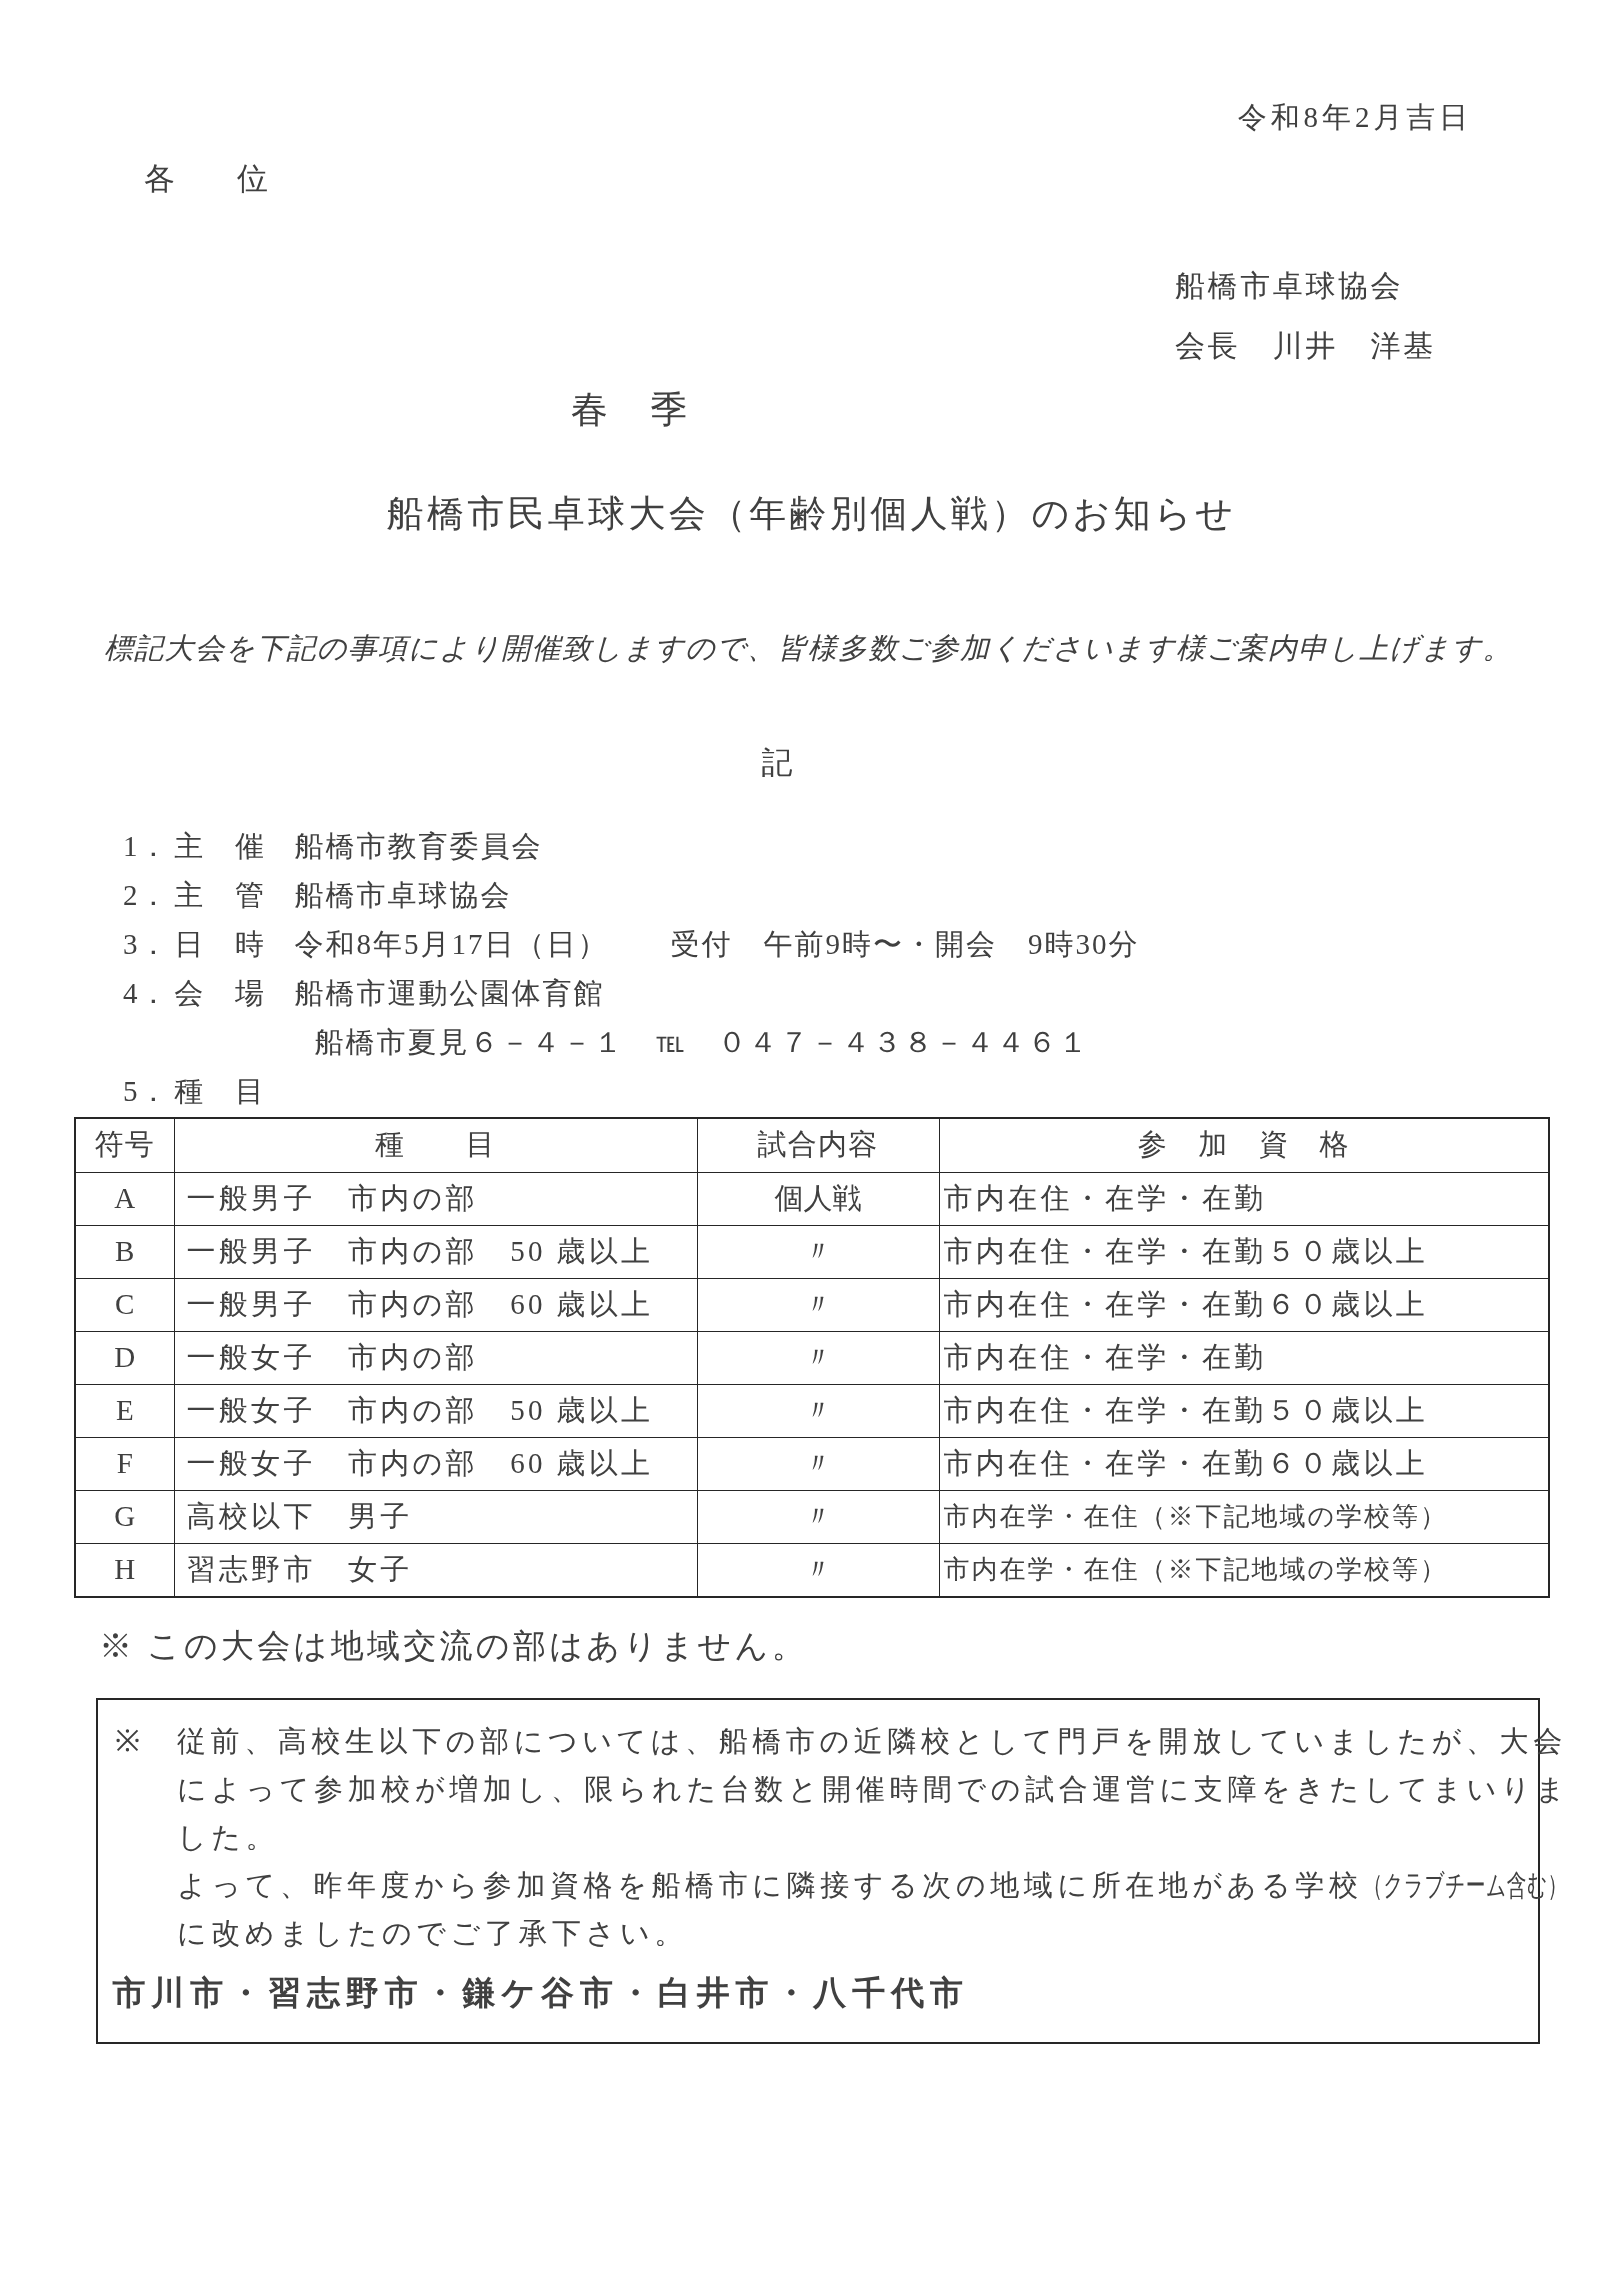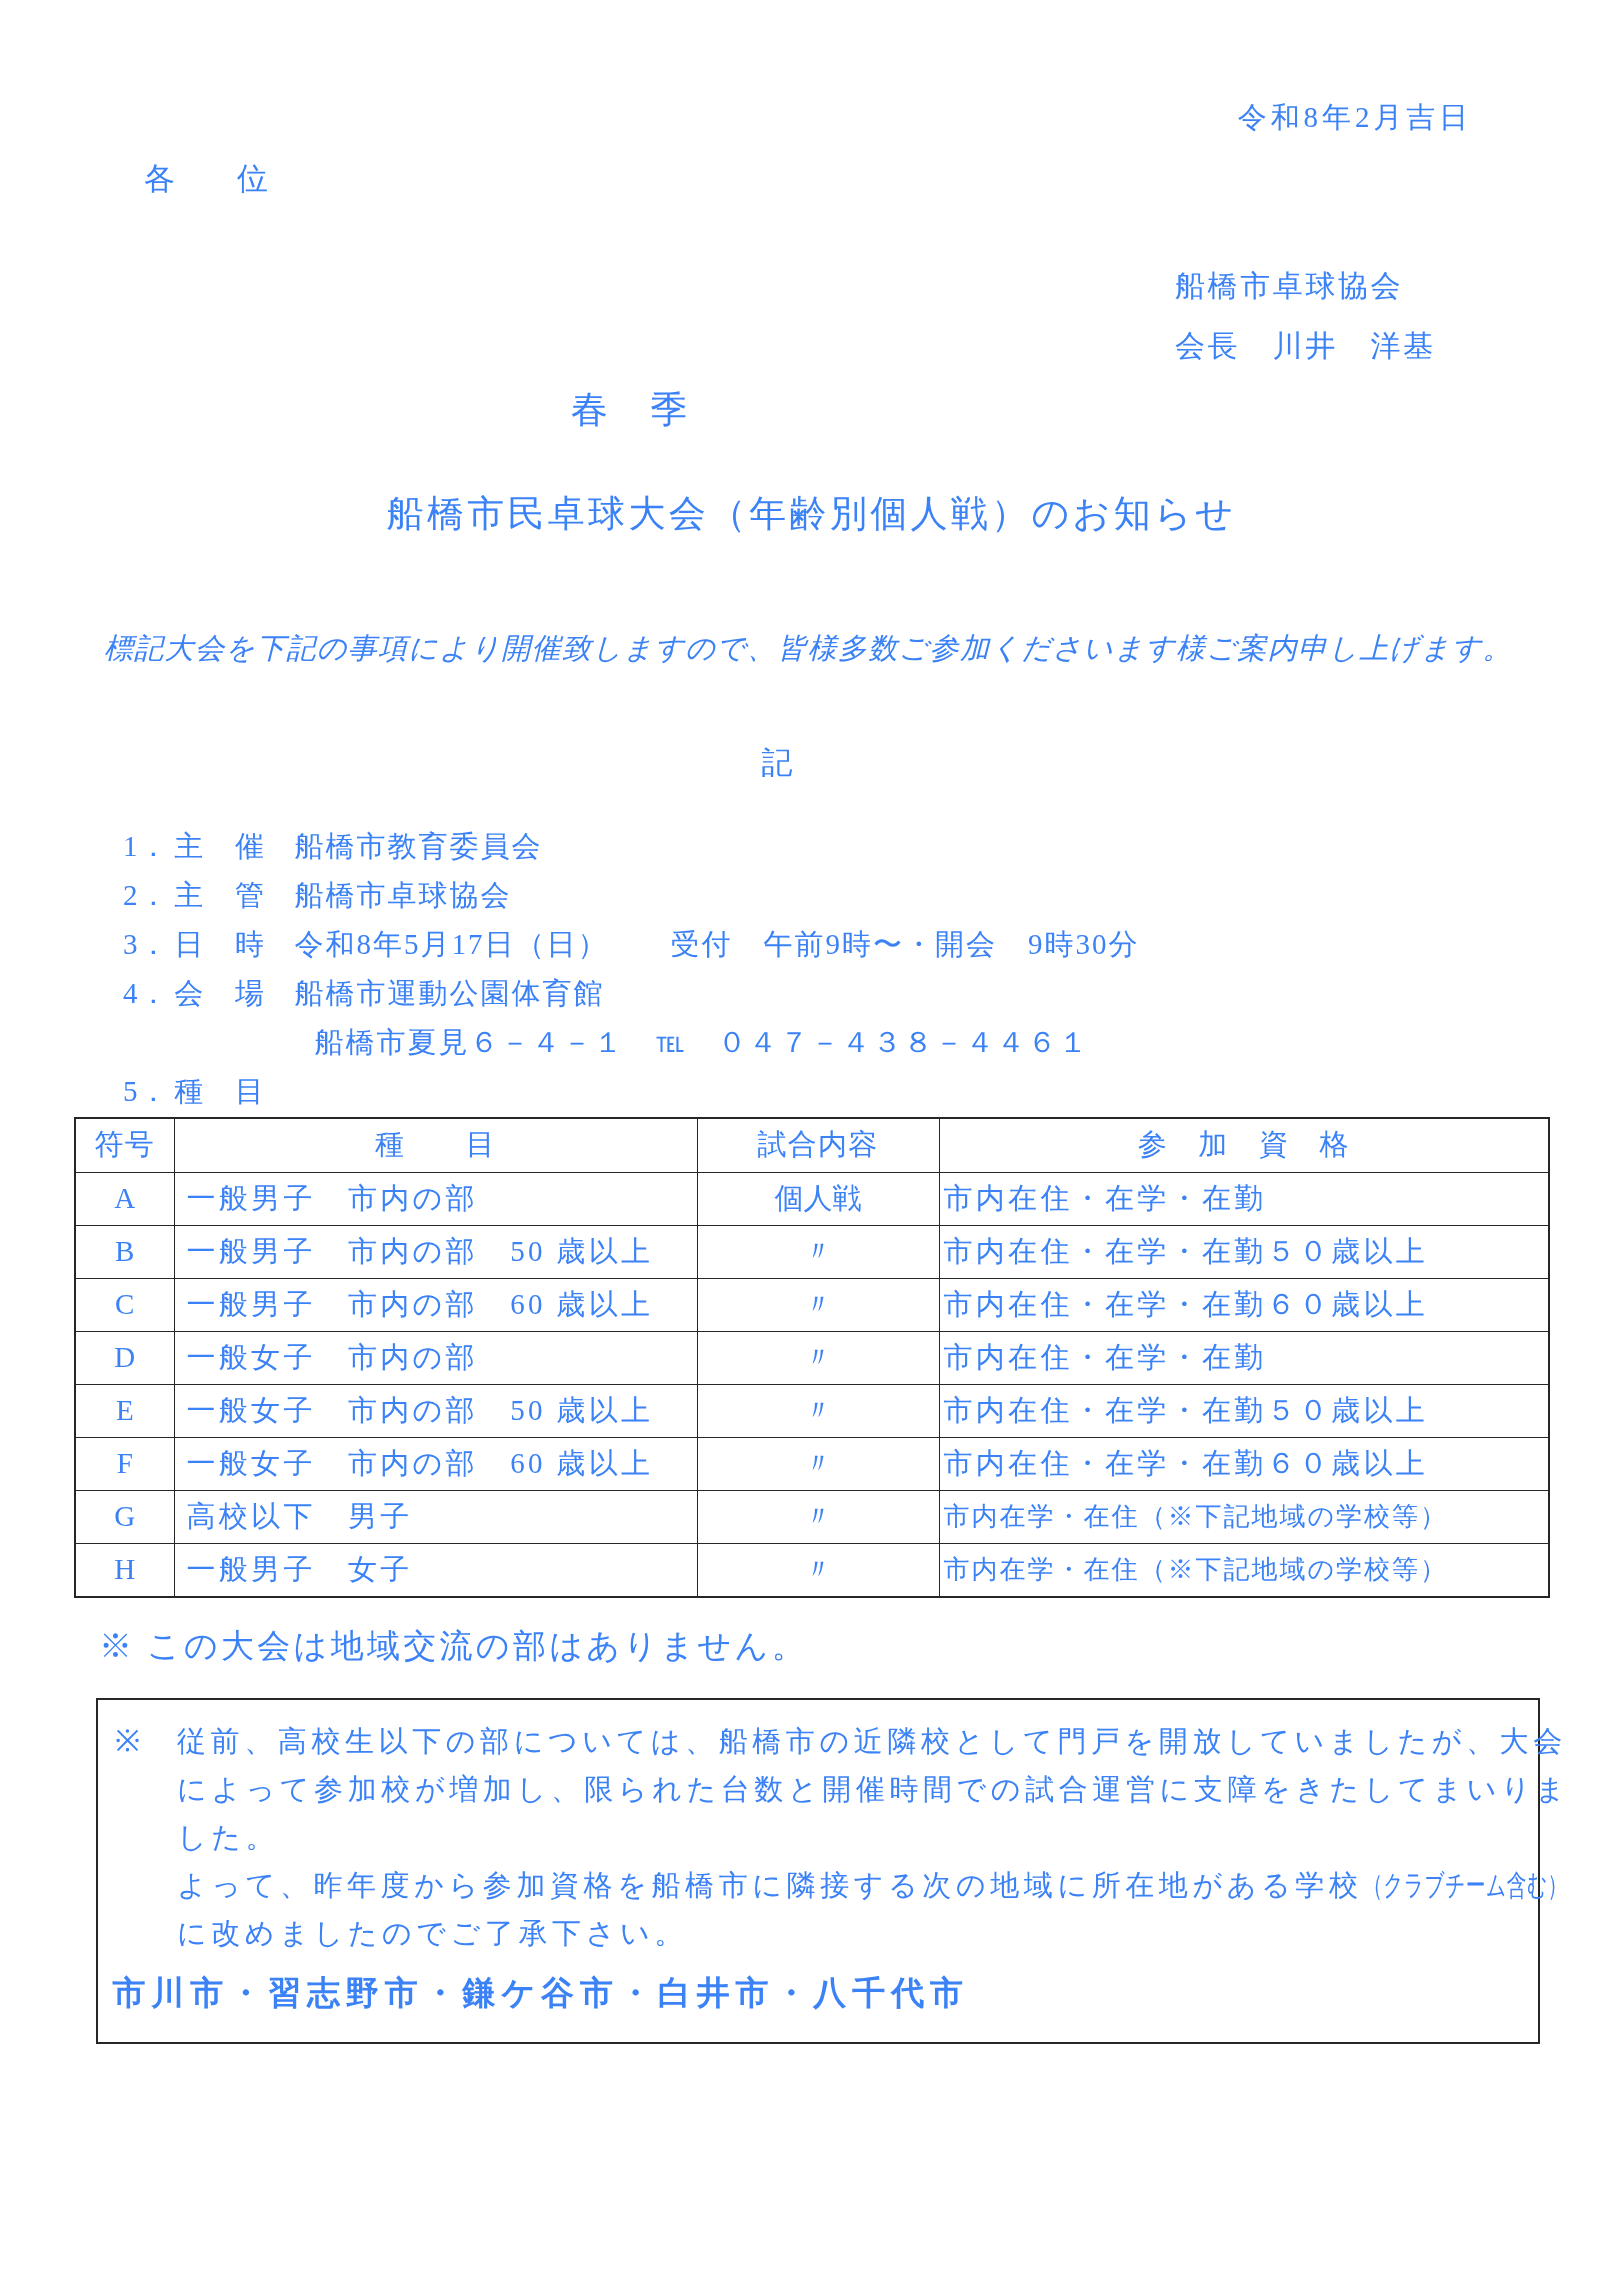--- a/index.html
+++ b/index.html
@@ -1,20 +1,20 @@
 <!DOCTYPE html>
 <html style="font-size:10.5px"><head>
 <meta charset="utf-8">
 <style>
   html,body{margin:0;padding:0;background:#e8e8e8;}
   .page{
     position:relative;
     width:1623px;height:2295px;
     background:#ffffff;
-    color:#3b82f6;
+    color:#404040;
     font-family:"Liberation Serif","DejaVu Serif",serif;
     font-size:29px;
     overflow:hidden;
     margin:0 auto;
   }
   .date{padding-top:98px;text-align:right;padding-right:151px;letter-spacing:3.9px;}
   .recipient{margin-top:19.6px;margin-left:144px;font-size:31px;}
   .sender{margin-top:56px;margin-left:1175px;line-height:60px;letter-spacing:2.6px;font-size:30px;}
   .season{margin-top:9.2px;padding-left:571px;font-size:37px;letter-spacing:2.6px;}
   .doc-title{margin-top:54px;text-align:center;font-size:37px;letter-spacing:3.3px;white-space:nowrap;}
@@ -170,21 +170,21 @@
       <td class="elig">市内在住・在学・在勤６０歳以上</td>
     </tr>
     <tr>
       <td class="code">G</td>
       <td class="event">高校以下　男子</td>
       <td class="match">〃</td>
       <td class="elig elig-small">市内在学・在住（※下記地域の学校等）</td>
     </tr>
     <tr>
       <td class="code">H</td>
-      <td class="event">一般男子　女子</td>
+      <td class="event">習志野市　女子</td>
       <td class="match">〃</td>
       <td class="elig elig-small">市内在学・在住（※下記地域の学校等）</td>
     </tr>
   </tbody>
     </table>
 
   <div class="note-bold">※ この大会は地域交流の部はありません。</div>
 
   <div class="notice-box">
     <div class="box-body">

